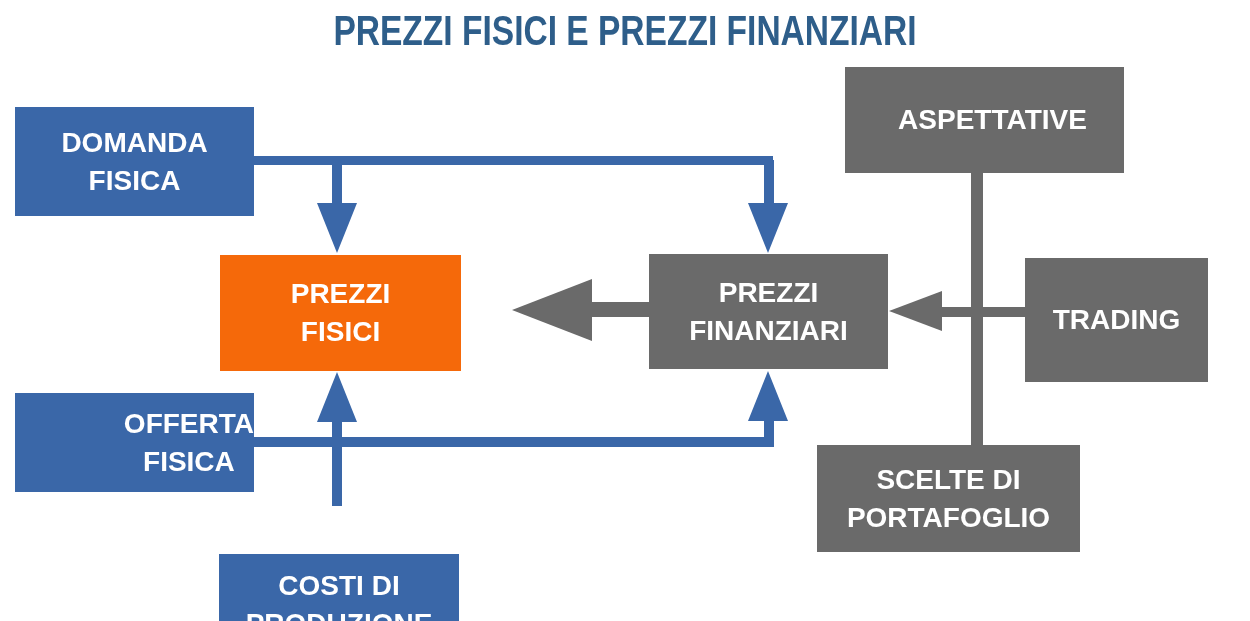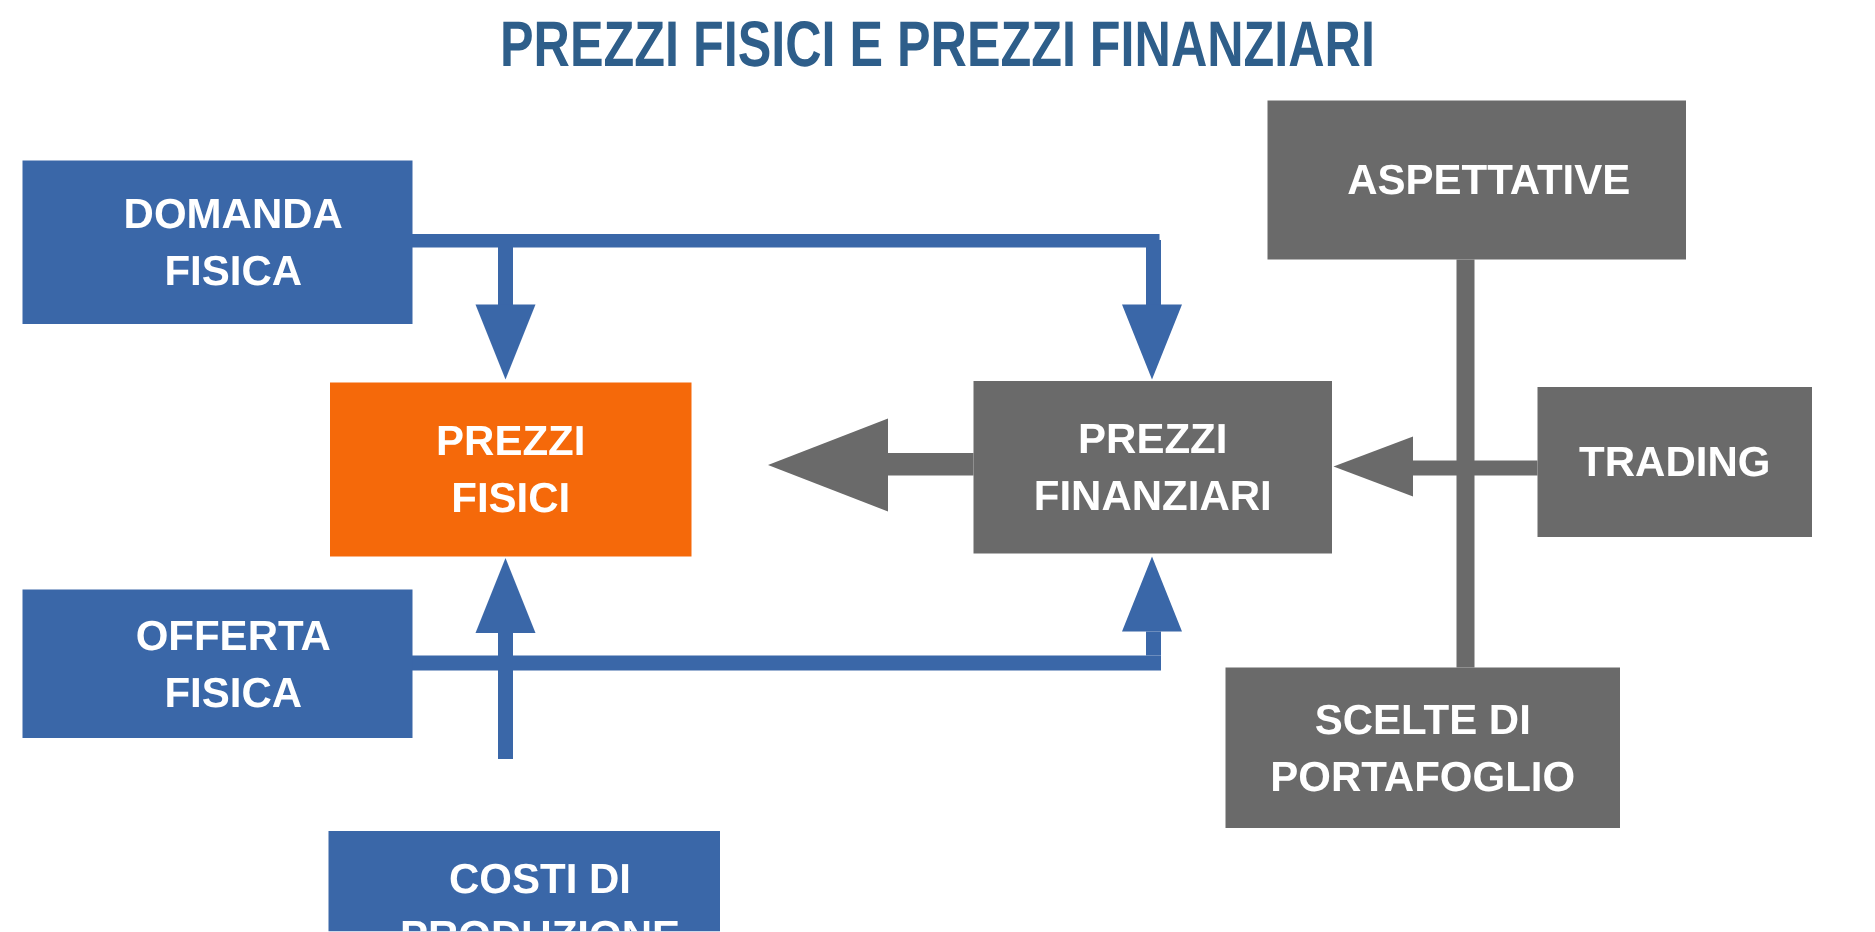--- a/index.html
+++ b/index.html
@@ -35,32 +35,32 @@
     display: flex;
     align-items: center;
     justify-content: center;
     text-align: center;
     color: #ffffff;
     font-weight: 700;
     font-size: 28px;
     line-height: 1.35;
     white-space: pre-line;
   }
-  .fill-blue   { background: var(--box-blue,   #3a67a8); padding-left: 21px; }
+  .fill-blue   { background: var(--box-blue,   #3a67a8); }
   .fill-orange { background: var(--box-orange, #f5690a); }
   .fill-gray   { background: var(--box-gray,   #6a6a6a); }
 
   
   .box-domanda           { left: 15px;   top: 107px; width: 239px; height: 109px; }
-  .box-offerta           { left: 15px;   top: 393px; width: 239px; height: 99px;  }
+  .box-offerta           { left: 15px;   top: 393px; width: 239px; height: 99px; justify-content: flex-end;  }
   .box-costi             { left: 219px;  top: 506px; width: 240px; height: 101px; margin-top: 48px; }
   .box-prezzi-fisici     { left: 220px;  top: 255px; width: 241px; height: 116px; }
   .box-prezzi-finanziari { left: 649px;  top: 254px; width: 239px; height: 115px; }
   .box-aspettative       { left: 845px;  top: 67px;  width: 263px; height: 106px; padding-left: 16px; }
-  .box-trading           { left: 1025px; top: 258px; width: 183px; height: 100px; }
+  .box-trading           { left: 1025px; top: 258px; width: 183px; height: 124px; }
   .box-scelte            { left: 817px;  top: 445px; width: 263px; height: 107px; }
 
   
   .line { position: absolute; }
   .line-blue { background: var(--box-blue, #3a67a8); }
   .line-gray { background: var(--box-gray, #6a6a6a); }
 
   .l-top-h        { left: 253px; top: 156px; width: 520px; height: 9px;  }
   .l-top-branch-v { left: 332px; top: 160px; width: 10px;  height: 45px; }
   .l-top-right-v  { left: 764px; top: 160px; width: 10px;  height: 45px; }

